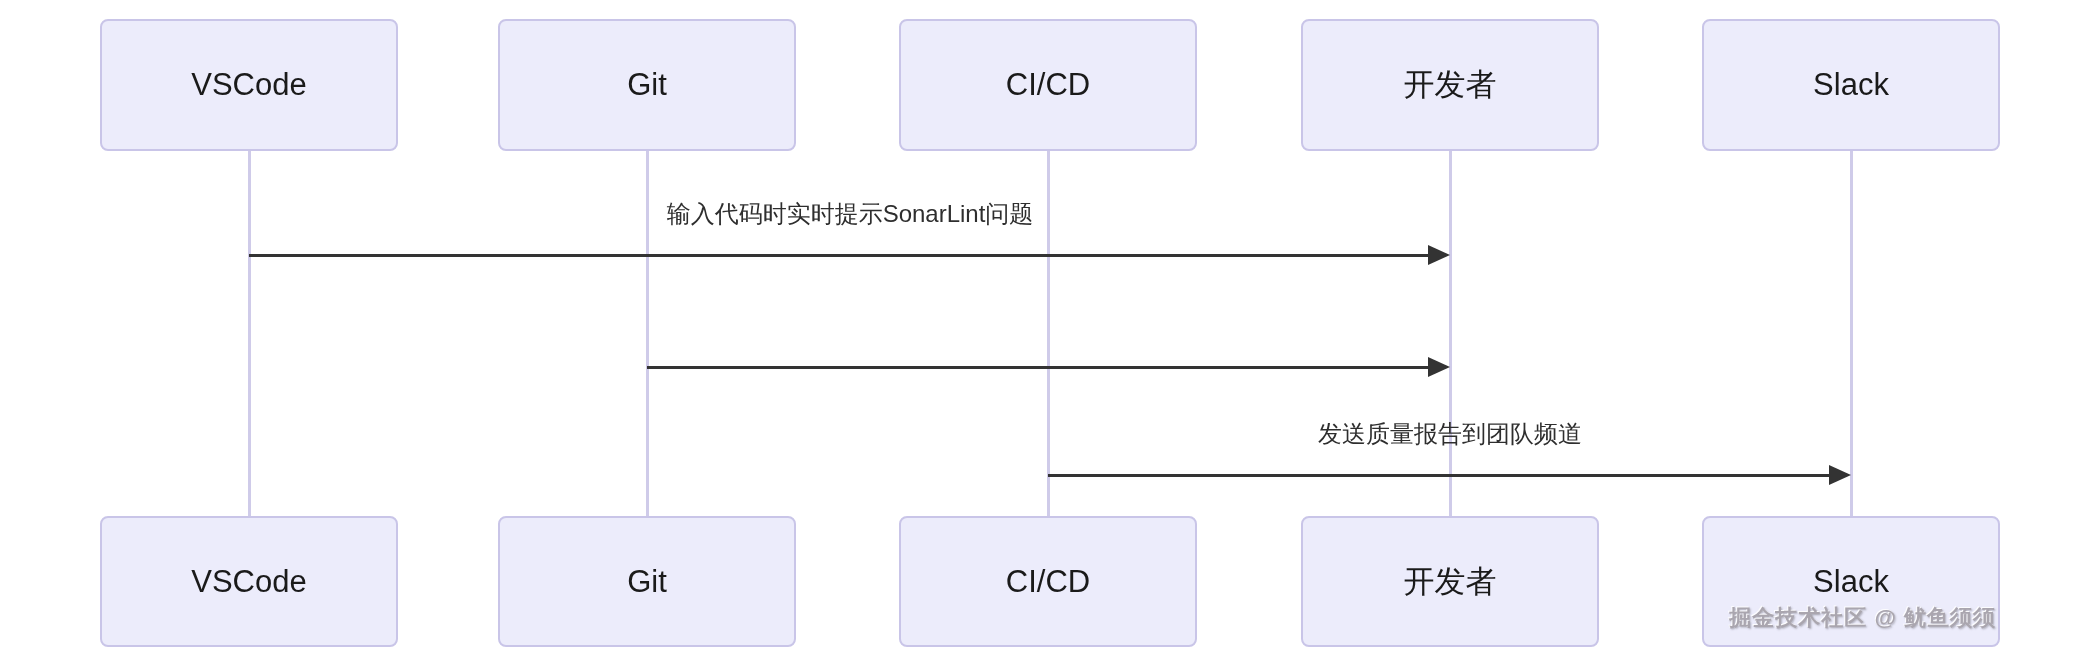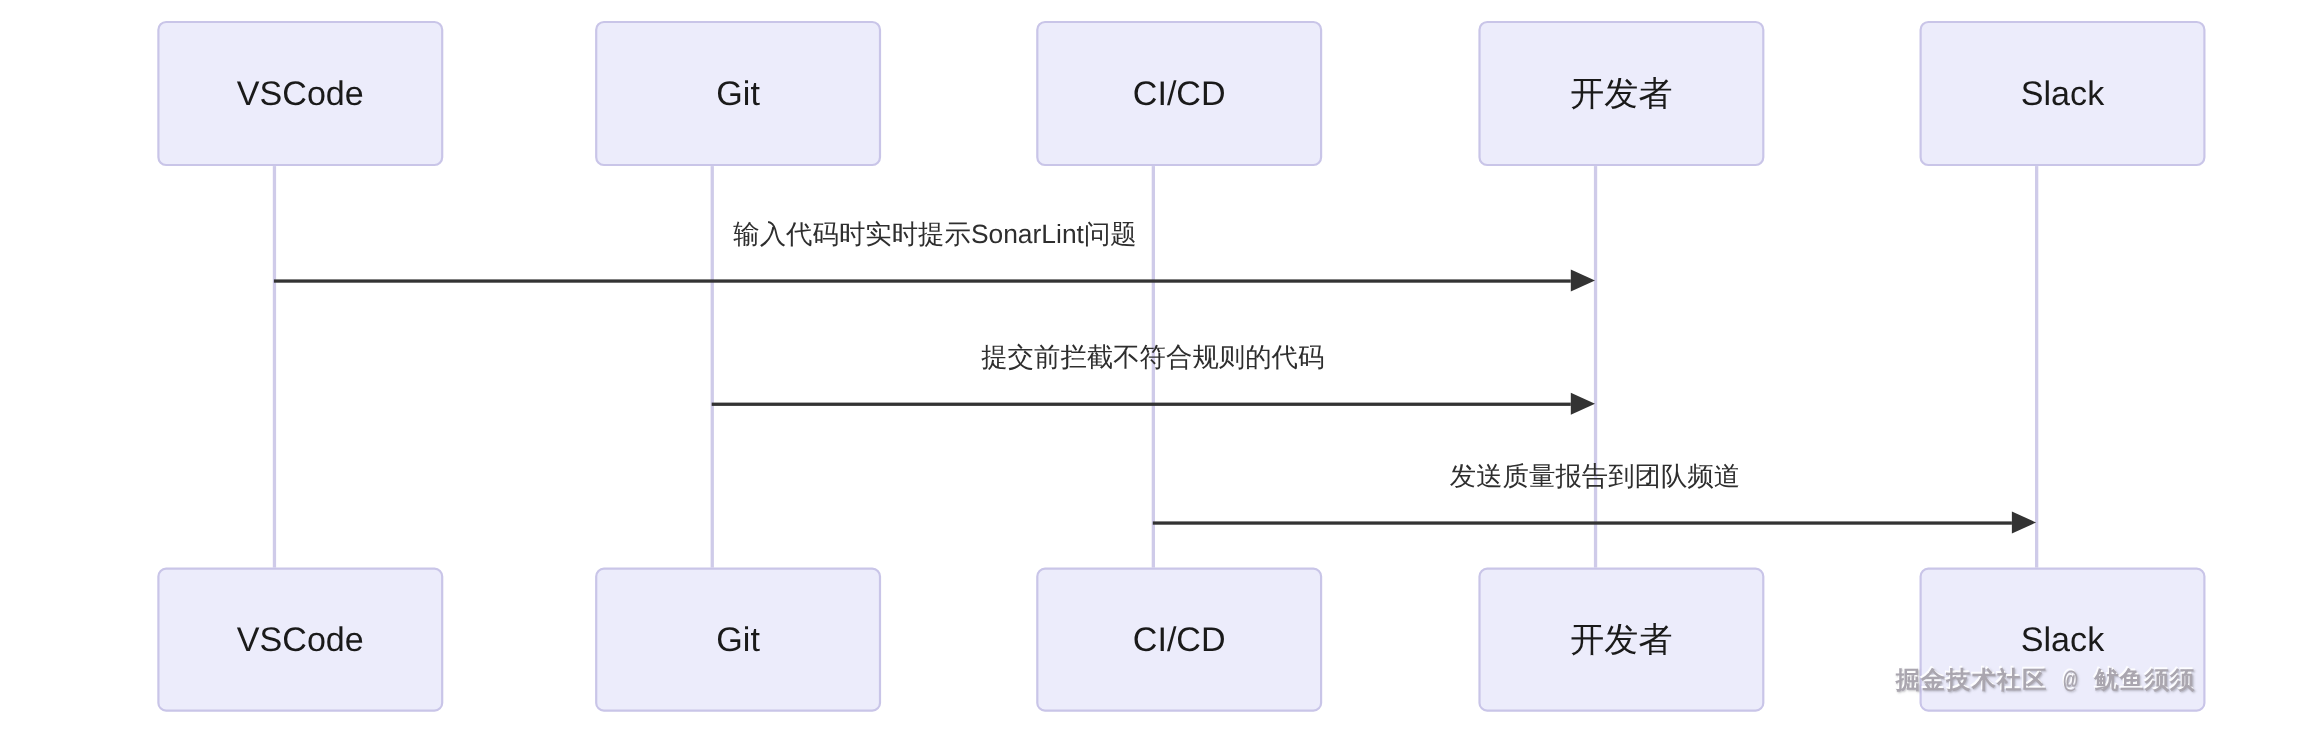--- a/index.html
+++ b/index.html
@@ -10,30 +10,29 @@
   .stage {
     position: relative;
     width: 2100px;
     height: 666px;
     background: var(--page-bg, #ffffff);
     font-family: "Liberation Sans", "DejaVu Sans", sans-serif;
     overflow: hidden;
   }
   .actor-box {
     position: absolute;
-    width: 260px;
+    width: 298px;
     background: var(--actor-fill, #ececfb);
     border: 2px solid var(--actor-border, #c9c5e8);
     border-radius: 8px;
     display: flex;
     align-items: center;
     justify-content: center;
     box-sizing: border-box;
     z-index: 3;
-    margin-left: 43px;
   }
   .actor-box.top { top: 19px; height: 132px; }
   .actor-box.bottom { top: 516px; height: 131px; }
   .actor-box span {
     font-size: 31px;
     color: var(--actor-text, #1a1a1a);
     white-space: nowrap;
   }
   .lifeline {
     position: absolute;
@@ -71,21 +70,21 @@
     position: absolute;
     right: 104px;
     top: 603px;
     font-size: 22px;
     font-weight: bold;
     color: var(--watermark-text, #aaa6af);
     text-shadow: -1px -1px 0 rgba(255,255,255,0.9), 1px 1px 2px rgba(60,60,70,0.35);
     letter-spacing: 1px;
     white-space: nowrap;
     z-index: 6;
-    font-family: Liberation Mono, monospace;
+    font-family: Liberation Sans, sans-serif;
   }
 </style>
 </head>
 <body>
 
 <div class="stage">
 
   <div class="lifeline" style="left:248px"></div>
   <div class="lifeline" style="left:646px"></div>
   <div class="lifeline" style="left:1047px"></div>
@@ -121,21 +120,20 @@
     <span>开发者</span>
   </div>
   <div class="actor-box bottom" style="left:1702px">
     <span>Slack</span>
   </div>
 
   <div class="msg-label" style="left:850px; top:194px">输入代码时实时提示SonarLint问题</div>
   <div class="msg-line" style="left:249px; top:254px; width:1179px"></div>
   <div class="msg-head" style="left:1428px; top:245px"></div>
 
-  <div class="msg-label" style="left:1048px; top:306px">提交前拦截不符合规则的代码</div>
   <div class="msg-line" style="left:647px; top:366px; width:781px"></div>
   <div class="msg-head" style="left:1428px; top:357px"></div>
 
   <div class="msg-label" style="left:1450px; top:414px">发送质量报告到团队频道</div>
   <div class="msg-line" style="left:1048px; top:474px; width:781px"></div>
   <div class="msg-head" style="left:1829px; top:465px"></div>
 
   <div class="watermark">掘金技术社区 @ 鱿鱼须须</div>
 
 </div>

